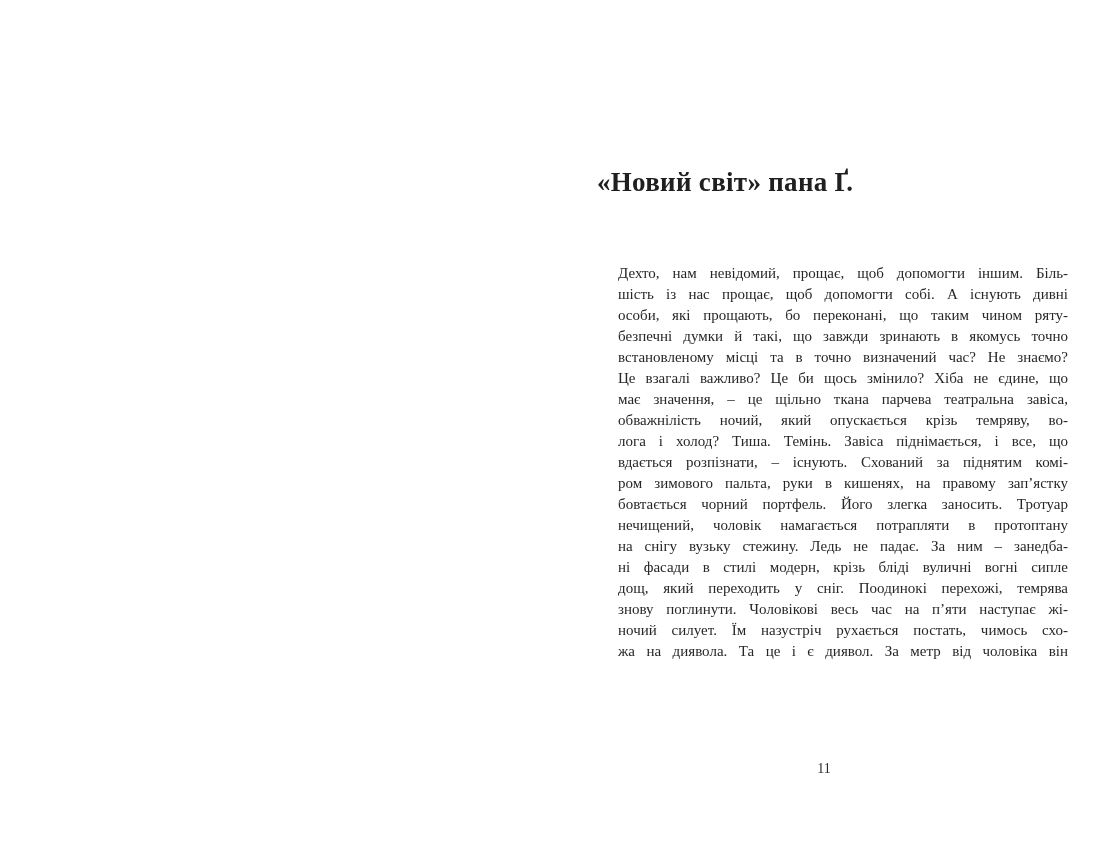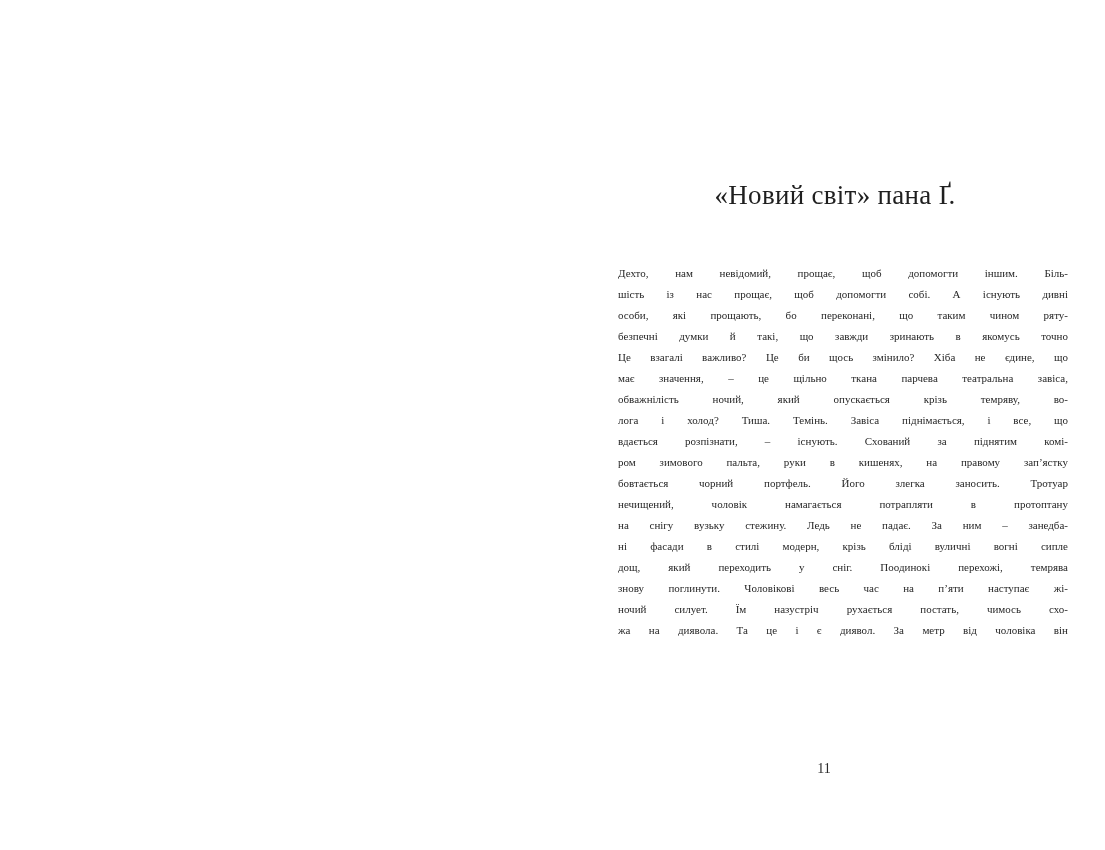--- a/index.html
+++ b/index.html
@@ -18,35 +18,34 @@
     position: relative;
     width: 1105px;
     height: 850px;
     background: #ffffff;
   }
   .chapter-title {
     position: absolute;
     left: 618px;
     top: 163px;
     width: 450px;
-    margin: 17px;
-    text-align: center;
+    margin: 4px;
     font-size: 27px;
-    font-weight: normal;
+    font-weight: bold;
     letter-spacing: 0.3px;
     color: #1f1f1f;
     transform: translateX(-25px);
     white-space: nowrap;
   }
   .body-text {
     position: absolute;
     left: 618px;
     top: 263px;
     width: 450px;
-    font-size: 11px;
+    font-size: 15px;
     color: #272727;
   }
   .text-line {
     height: 21px;
     line-height: 21px;
     text-align: justify;
     text-align-last: justify;
     overflow: visible;
   }
   .page-number {
@@ -64,20 +63,21 @@
 <body>
 
 <div class="scan-page">
   <h1 class="chapter-title">«Новий світ» пана Ґ.</h1>
 
   <div class="body-text">
     <div class="text-line">Дехто, нам невідомий, прощає, щоб допомогти іншим. Біль-</div>
     <div class="text-line">шість із нас прощає, щоб допомогти собі. А існують дивні</div>
     <div class="text-line">особи, які прощають, бо переконані, що таким чином ряту-</div>
     <div class="text-line">безпечні думки й такі, що завжди зринають в якомусь точно</div>
+    <div class="text-line">встановленому місці та в точно визначений час? Не знаємо?</div>
     <div class="text-line">Це взагалі важливо? Це би щось змінило? Хіба не єдине, що</div>
     <div class="text-line">має значення, – це щільно ткана парчева театральна завіса,</div>
     <div class="text-line">обважнілість ночий, який опускається крізь темряву, во-</div>
     <div class="text-line">лога і холод? Тиша. Темінь. Завіса піднімається, і все, що</div>
     <div class="text-line">вдається розпізнати, – існують. Схований за піднятим комі-</div>
     <div class="text-line">ром зимового пальта, руки в кишенях, на правому зап’ястку</div>
     <div class="text-line">бовтається чорний портфель. Його злегка заносить. Тротуар</div>
     <div class="text-line">нечищений, чоловік намагається потрапляти в протоптану</div>
     <div class="text-line">на снігу вузьку стежину. Ледь не падає. За ним – занедба-</div>
     <div class="text-line">ні фасади в стилі модерн, крізь бліді вуличні вогні сипле</div>

